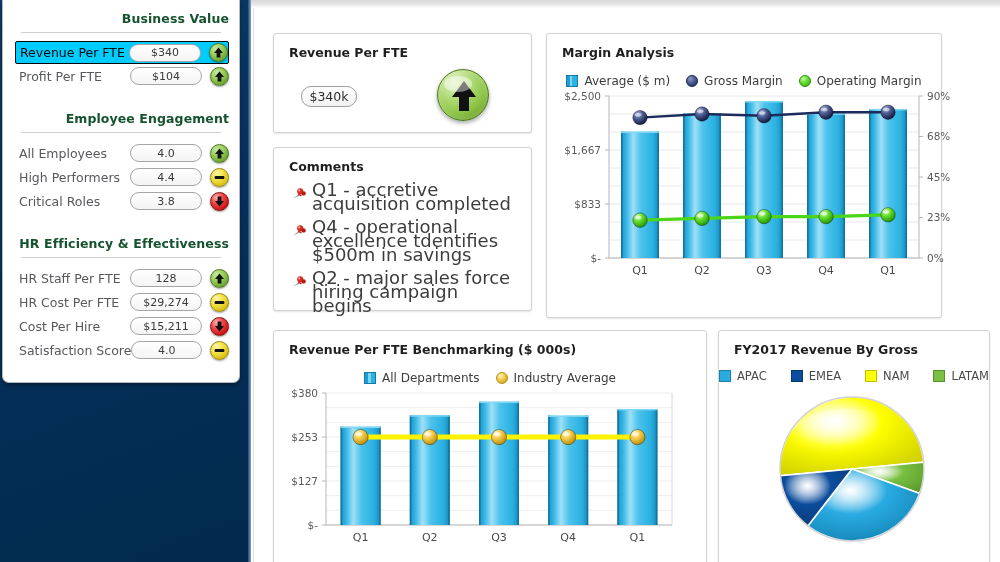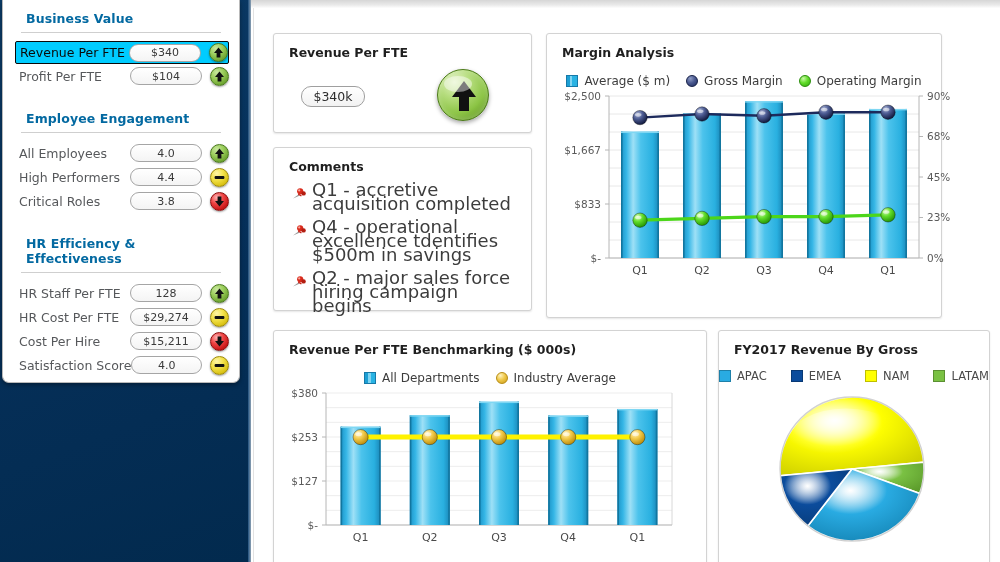--- a/index.html
+++ b/index.html
@@ -37,28 +37,27 @@
   #kpi-panel {
     position: absolute; left: 2px; top: 0; width: 238px; height: 383px;
     background: #ffffff;
     border: 1px solid #b9b9b9;
     border-top: none;
     border-radius: 0 0 7px 7px;
     box-shadow: 0 2px 4px rgba(0,0,0,.35);
     padding: 0 10px;
   }
   .kpi-group-title {
-    text-align: left;
+    text-align: right;
     font-size: 12.5px;
     font-weight: bold;
-    color: #0369a1;
+    color: #14532d;
     padding-top: 11px;
     padding-bottom: 6px;
     letter-spacing: .1px;
-    margin-left: 13px;
   }
   .kpi-rule { height: 1px; background: #cfcfcf; margin: 0 8px 8px 8px; }
 
   .kpi-row {
     display: flex; align-items: center;
     height: 24px; margin-bottom: 0px;
     padding-left: 6px;
   }
   .kpi-row.selected {
     background: #00ccff;
@@ -115,21 +114,21 @@
   }
   .card-title {
     font-size: 12.5px; font-weight: bold; color: #1f1f1f;
     padding: 11px 0 0 15px;
   }
 
   
   #card-rpf { left: 273px; top: 33px; width: 259px; height: 100px; }
   #rpf-pill {
     position: absolute; left: 27px; top: 52px;
-    width: 64px; height: 21px;
+    width: 56px; height: 21px;
     background: linear-gradient(to bottom, #ffffff, #f2f2f2);
     border: 1px solid #9f9f9f; border-radius: 10px;
     font-size: 12.5px; color: #2e2e2e;
     display: flex; align-items: center; justify-content: center;
   }
   #rpf-arrow {
     position: absolute; left: 163px; top: 35px;
     width: 52px; height: 52px; border-radius: 50%;
     background: radial-gradient(circle at 33% 24%, #e3f3c6 0%, #b6dd7e 30%, #8cc445 62%, #5f941f 88%, #4c7b18 100%);
     border: 1px solid #4b7a18;

